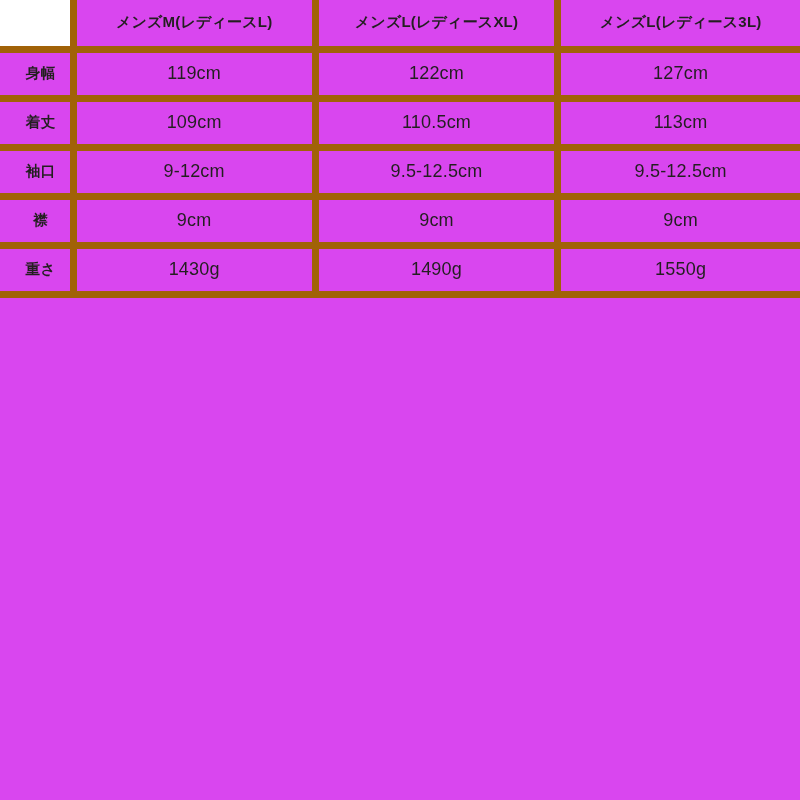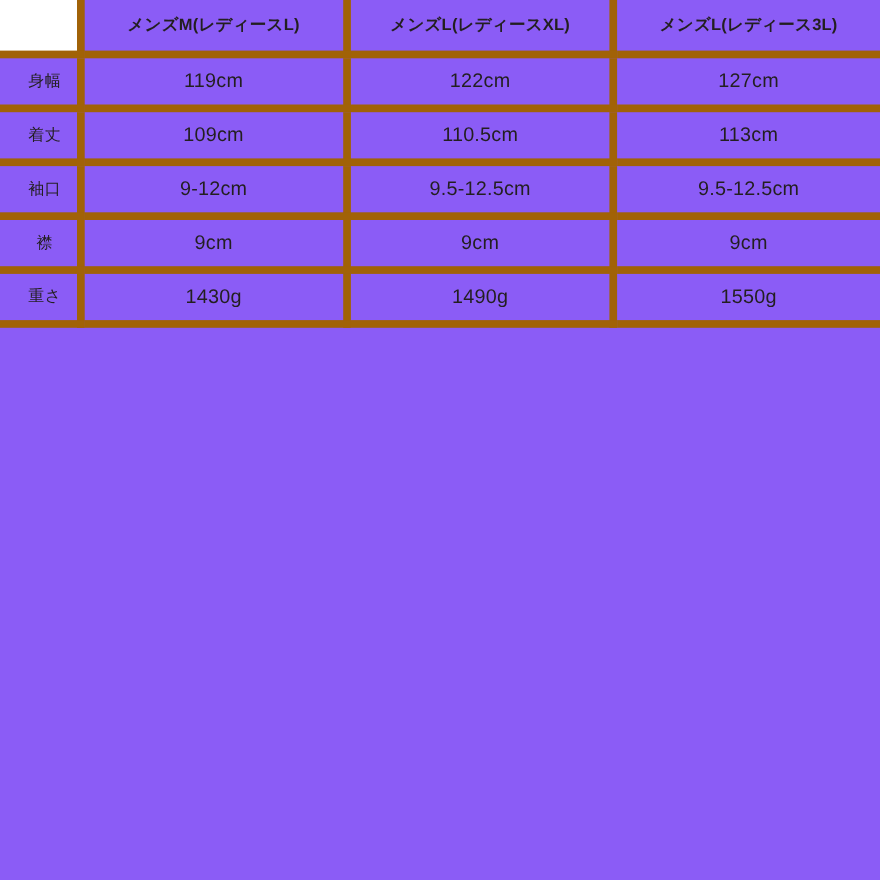--- a/index.html
+++ b/index.html
@@ -11,21 +11,21 @@
     width: 800px;
     height: 800px;
     font-family: "Liberation Sans", "DejaVu Sans", sans-serif;
     color: #231f20;
     overflow: hidden;
   }
   .page {
     position: relative;
     width: 800px;
     height: 800px;
-    background: #8b5cf6;
+    background: #d946ef;
   }
   table.size-table {
     border-collapse: collapse;
     width: 800px;
     table-layout: fixed;
     margin: 0;
     padding: 0;
   }
   table.size-table col.label-col { width: 73px; }
   table.size-table col.data-col { width: 242.333px; }
@@ -50,21 +50,21 @@
     color: #231f20;
     letter-spacing: 0.2px;
   }
   table.size-table thead th.corner {
     border-left: none;
     border-top: none;
     background: #ffffff;
   }
   table.size-table tbody th.row-label {
     font-size: 14.5px;
-    font-weight: normal;
+    font-weight: bold;
     color: #231f20;
     letter-spacing: 0.5px;
     padding-left: 12px;
   }
   table.size-table tbody td.value {
     font-size: 18px;
     font-weight: normal;
     color: #231f20;
     letter-spacing: 0.2px;
   }

